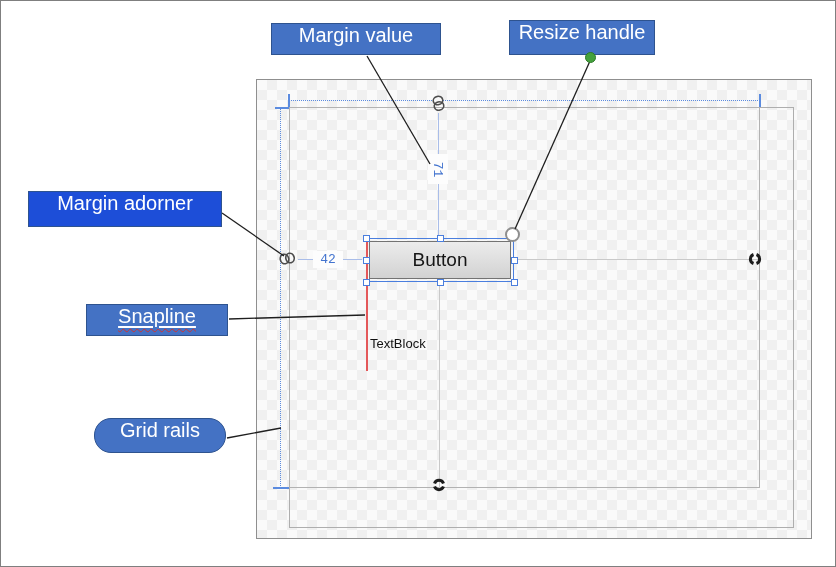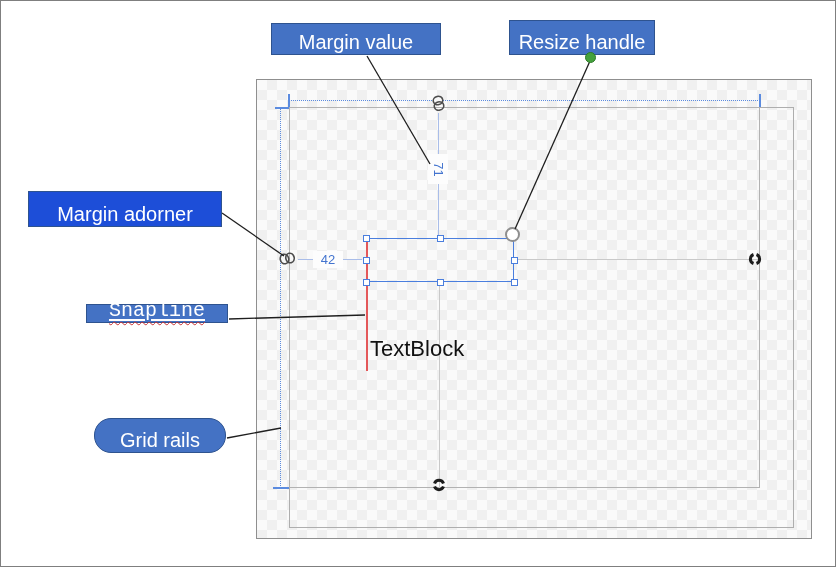--- a/index.html
+++ b/index.html
@@ -28,21 +28,21 @@
   .rail-h{left:288px;top:99px;width:471px;height:0;border-top:1px dotted #5b8bdf;}
   .rail-v{left:279px;top:107px;width:0;height:380px;border-left:1px dotted #5b8bdf;}
   .tick{background:#5b8bdf;}
 
   
   .mline-top{left:437px;top:112px;width:1px;height:122px;}
   .mline-left{left:297px;top:258px;width:64px;height:1px;}
   .uline-right{left:517px;top:258px;width:242px;height:1px;}
   .uline-bottom{left:438px;top:283px;width:1px;height:204px;}
   .chip{background:#fdfdfd;display:flex;align-items:center;justify-content:center;
-        font-size:13px;line-height:1;}
+        font-size:13px;line-height:1;font-family:Liberation Mono, monospace;}
   .chip-71{left:427px;top:153px;width:20px;height:30px;}
   .chip-71 span{display:block;transform:rotate(90deg);}
   .chip-42{left:312px;top:250px;width:30px;height:17px;}
 
   
   .icon{display:flex;align-items:center;justify-content:center;}
   .rot90{transform:rotate(90deg);}
 
   
   .button-sel{left:365px;top:237px;width:148px;height:44px;border:1px solid #4a7ede;}
@@ -50,31 +50,31 @@
     left:368px;top:240px;width:142px;height:38px;border:1px solid #737373;
     background:linear-gradient(var(--bg-top,#ececec),var(--bg-bottom,#d2d2d2));
     display:flex;align-items:center;justify-content:center;
     font-size:19px;color:#151515;
   }
   .hdl{width:7px;height:7px;background:#ffffff;border:1px solid #4a7ede;}
   .circle-hdl{left:504px;top:226px;width:15px;height:15px;background:#ffffff;
               border:2px solid #8e8e8e;border-radius:50%;}
   .snapline{left:365px;top:236px;width:2px;height:134px;}
 
-  .textblock{left:369px;top:335px;font-size:22px;color:#111111;}
+  .textblock{left:369px;top:335px;font-size:13px;color:#111111;}
 
   
   .lbl{
-    display:flex;align-items:flex-end;justify-content:center;
+    display:flex;align-items:flex-start;justify-content:center;
     font-size:20px;border:1.5px solid #2e538f;background:#4472c4;color:#ffffff;
   }
   .lbl-margin-value{left:270px;top:22px;width:170px;height:32px;}
   .lbl-resize-handle{left:508px;top:19px;width:146px;height:35px;}
   .lbl-margin-adorner{left:27px;top:190px;width:194px;height:36px;}
-  .lbl-snapline{left:85px;top:303px;width:142px;height:19px;font-family:Liberation Mono, monospace;}
+  .lbl-snapline{left:85px;top:303px;width:142px;height:32px;}
   .lbl-grid-rails{left:93px;top:417px;width:132px;height:35px;}
 
   .snap-u1{text-decoration:underline;text-decoration-color:#ffffff;
            text-decoration-thickness:1.5px;text-underline-offset:3px;}
   .snap-u2{text-decoration:underline wavy #cc3333;text-decoration-thickness:1px;
            text-underline-offset:5px;}
 
   .green-dot{left:584px;top:51px;width:11px;height:11px;border-radius:50%;
              background:#44a13c;border:1px solid #2c7a28;}
   .callouts{left:0;top:0;width:836px;height:567px;pointer-events:none;}
@@ -125,20 +125,23 @@
     </svg>
   </div>
   <div class="abs chip chip-71" style="color: rgb(67, 116, 207);">
     <span>71</span>
   </div>
   <div class="abs chip chip-42" style="color: rgb(67, 116, 207);">
     <span>42</span>
   </div>
 
   <div class="abs button-sel" style="border-color: rgb(74, 126, 222);"></div>
+  <div class="abs button-ctl" style="--bg-top: #ececec; --bg-bottom: #d2d2d2;">
+    <span>Button</span>
+  </div>
 
   <div class="abs snapline" style="background-color: rgb(228, 88, 90);"></div>
 
   <div class="abs hdl" style="left: 362px; top: 234px; border-color: rgb(74, 126, 222);"></div>
   <div class="abs hdl" style="left: 436px; top: 234px; border-color: rgb(74, 126, 222);"></div>
   <div class="abs hdl" style="left: 362px; top: 256px; border-color: rgb(74, 126, 222);"></div>
   <div class="abs hdl" style="left: 510px; top: 256px; border-color: rgb(74, 126, 222);"></div>
   <div class="abs hdl" style="left: 362px; top: 278px; border-color: rgb(74, 126, 222);"></div>
   <div class="abs hdl" style="left: 436px; top: 278px; border-color: rgb(74, 126, 222);"></div>
   <div class="abs hdl" style="left: 510px; top: 278px; border-color: rgb(74, 126, 222);"></div>

